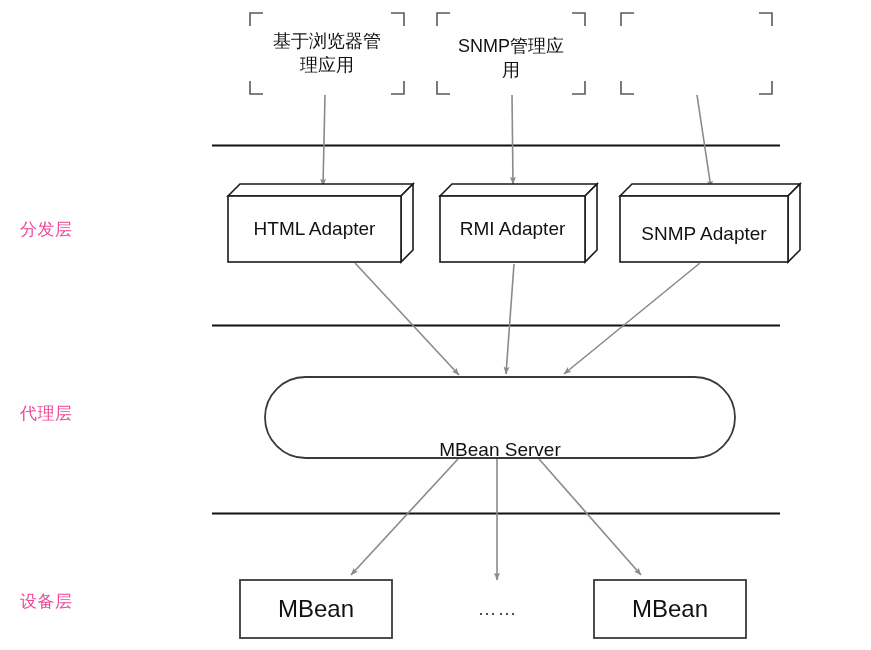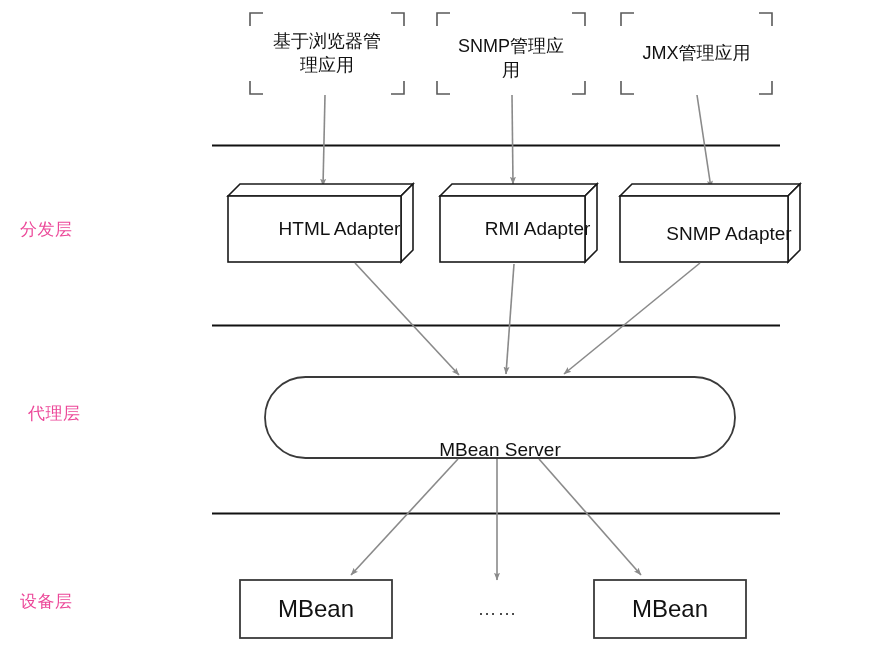--- a/index.html
+++ b/index.html
@@ -42,21 +42,21 @@
     position: absolute;
     font-size: 17px;
     letter-spacing: 0.5px;
     color: #ec4899;
     white-space: nowrap;
   }
 
   
   .app-label { font-size: 18px; }
   
-  .adapter-label { font-size: 19px; padding-left: 25px; }
+  .adapter-label { font-size: 19px; }
   
   .server-label { font-size: 19px; margin-top: 32px; }
   
   .mbean-label { font-size: 24px; }
   .ellipsis-label { font-size: 19px; letter-spacing: 1px; color: #3a3a3a; }
 </style>
 </head>
 <body>
 
 <div id="diagram-root">
@@ -137,28 +137,27 @@
       <line x1="458" y1="459" x2="351" y2="575" marker-end="url(#arrowhead)"></line>
       <line x1="497" y1="459" x2="497" y2="580" marker-end="url(#arrowhead)"></line>
       <line x1="539" y1="459" x2="641" y2="575" marker-end="url(#arrowhead)"></line>
     </g>
 
     <rect x="240" y="580" width="152" height="58" fill="#ffffff" stroke="#3a3a3a" stroke-width="1.8"></rect>
     <rect x="594" y="580" width="152" height="58" fill="#ffffff" stroke="#3a3a3a" stroke-width="1.8"></rect>
   </svg>
 
   <div class="layer-label" style="left:20px; top:218px;">分发层</div>
-  <div class="layer-label" style="left:20px; top:402px;margin-left:8px;">代理层</div>
+  <div class="layer-label" style="left:20px; top:402px;">代理层</div>
   <div class="layer-label" style="left:20px; top:590px;">设备层</div>
 
   <div class="txt app-label" style="left:250px; top:13px; width:154px; height:81px;">基于浏览器管
 理应用</div>
   <div class="txt app-label" style="left:437px; top:18px; width:148px; height:81px;">SNMP管理应
 用</div>
-  <div class="txt app-label" style="left:621px; top:13px; width:151px; height:81px;">JMX管理应用</div>
 
   <div class="txt adapter-label" style="left:228px; top:196px; width:173px; height:66px;">HTML Adapter</div>
   <div class="txt adapter-label" style="left:440px; top:196px; width:145px; height:66px;border-radius:16px;">RMI Adapter</div>
   <div class="txt adapter-label" style="left:620px; top:196px; width:168px; height:75px;">SNMP Adapter</div>
 
   <div class="txt server-label" style="left:265px; top:377px; width:470px; height:81px;">MBean Server</div>
 
   <div class="txt mbean-label" style="left:240px; top:580px; width:152px; height:58px;">MBean</div>
   <div class="txt ellipsis-label" style="left:440px; top:580px; width:115px; height:58px;">……</div>
   <div class="txt mbean-label" style="left:594px; top:580px; width:152px; height:58px;">MBean</div>

